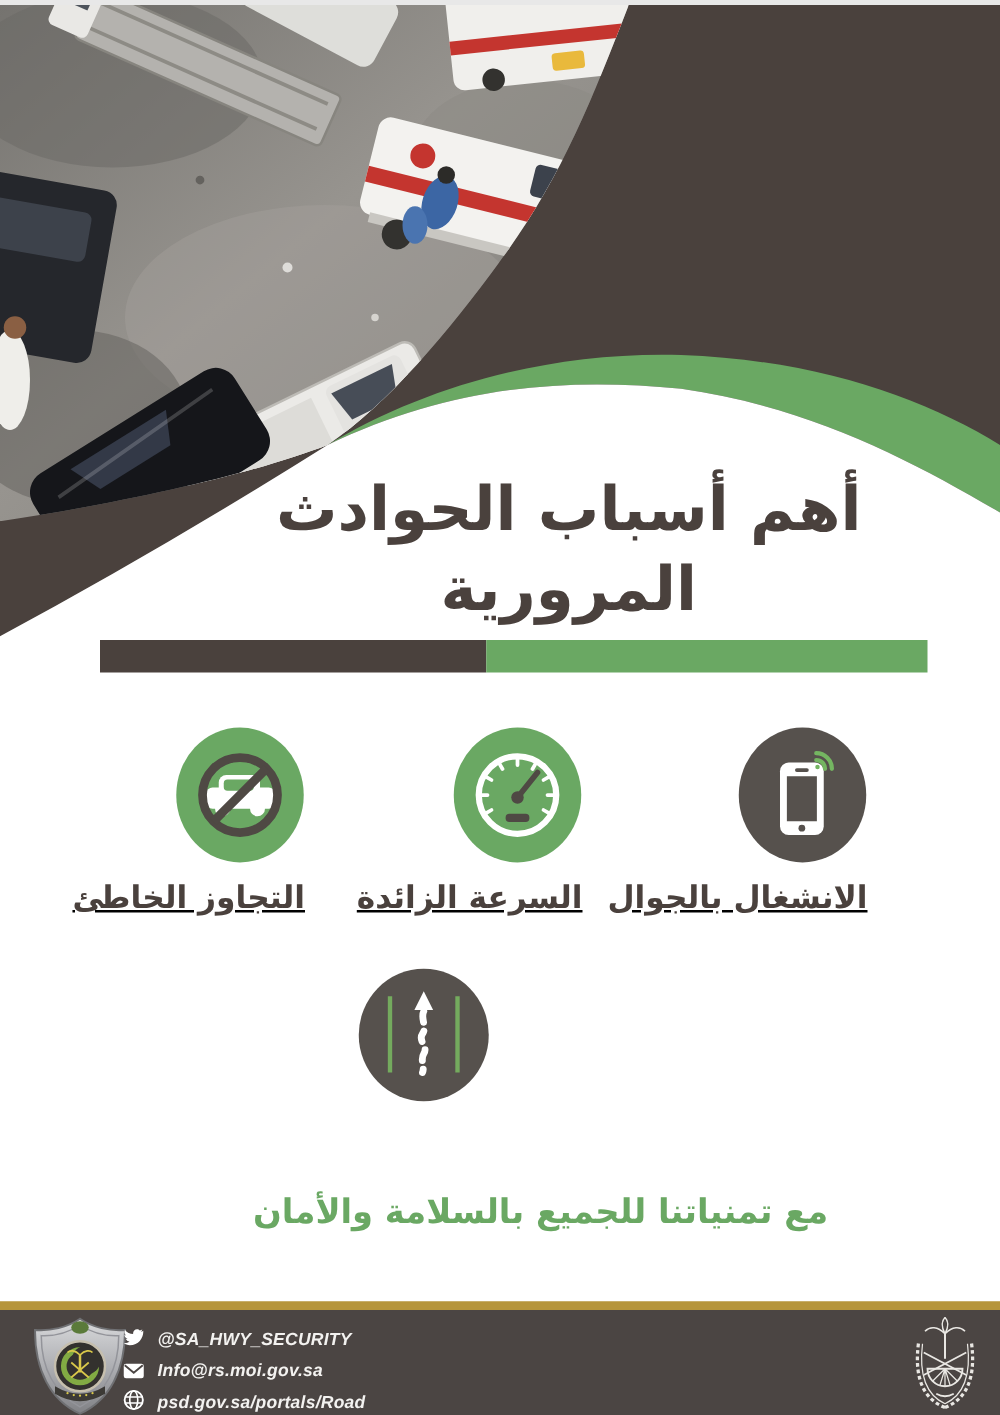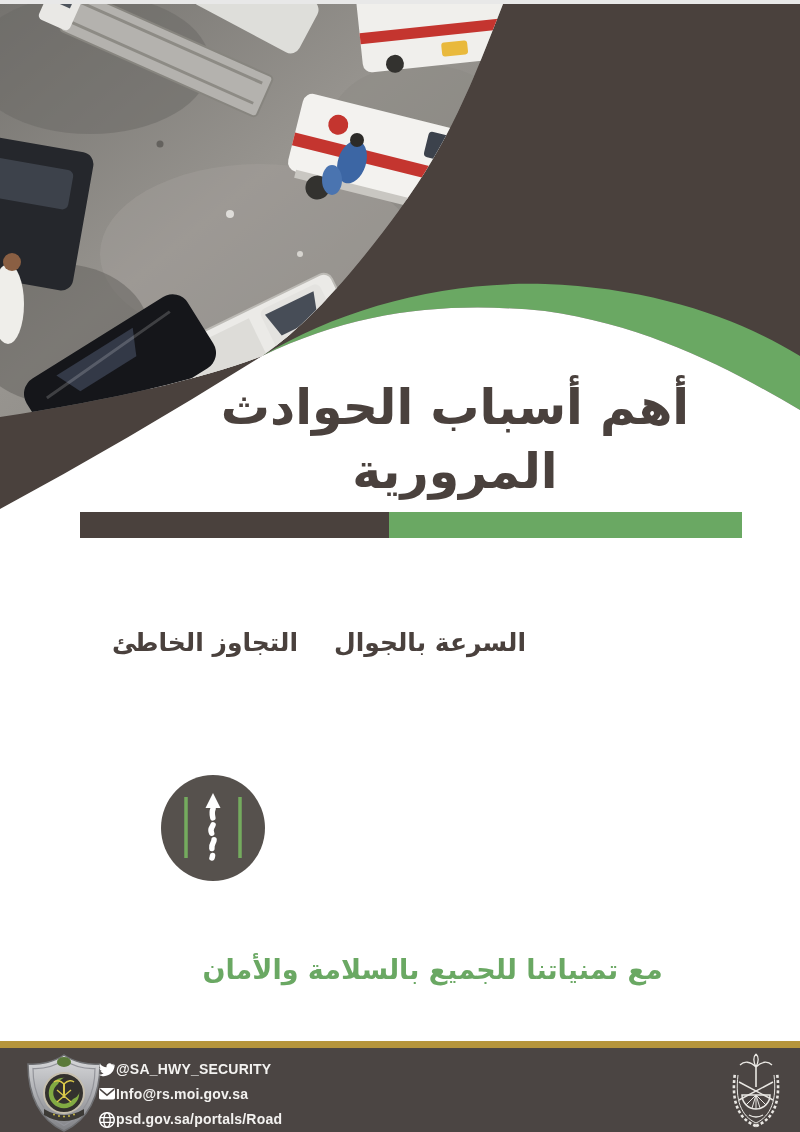--- a/index.html
+++ b/index.html
@@ -12,39 +12,39 @@
   .hero{position:absolute;top:0;left:0;}
   .title{
     position:absolute;top:372px;left:110px;right:0;
     text-align:center;direction:rtl;
     font-size:49px;font-weight:bold;color:var(--dark_brown,#4a413d);
     letter-spacing:0;line-height:1.3;
   }
   .divider{position:absolute;top:508px;left:80px;width:662px;height:26px;display:flex;}
   .divider .seg-dark{width:309px;background:var(--dark_brown,#4a413d);}
   .divider .seg-green{flex:1;background:var(--green,#6aa863);}
-  .cause{position:absolute;display:flex;flex-direction:row;align-items:center;}
+  .cause{position:absolute;display:flex;flex-direction:column;align-items:flex-end;text-decoration:underline;}
   .cause .label{
     margin-top:12px;direction:rtl;text-align:center;white-space:nowrap;
     font-size:25px;font-weight:bold;color:var(--dark_brown,#4a413d);
   }
   .wish{
     position:absolute;top:950px;left:65px;right:0;text-align:center;direction:rtl;
     font-size:27px;font-weight:bold;color:var(--green,#6aa863);
   }
   .hashtag{
     position:absolute;top:992px;left:60px;right:0;text-align:center;direction:rtl;
     font-size:25px;font-weight:bold;color:var(--dark_brown,#4a413d);
   }
   .footer-goldline{position:absolute;top:1037px;left:0;width:800px;height:7px;background:var(--gold,#b6953b);}
   .footer{position:absolute;top:1044px;left:0;width:800px;height:88px;background:var(--footer_bg,#4b4543);}
   .badge{position:absolute;left:22px;top:1048px;}
   .emblem{position:absolute;left:726px;top:1049px;}
   .contacts{position:absolute;left:98px;top:1057px;display:flex;flex-direction:column;gap:7px;}
-  .contact-row{display:flex;align-items:flex-start;height:18px;}
+  .contact-row{display:flex;align-items:flex-end;gap:10px;height:18px;font-style:italic;}
   .contact-row .txt{
     font-family:"Liberation Sans","DejaVu Sans",sans-serif;
     font-size:14px;font-weight:bold;color:#f3f2f0;letter-spacing:.2px;white-space:nowrap;
   }
 </style>
 </head>
 <body>
 
 <div class="poster">
 
@@ -175,23 +175,38 @@
         <line x1="72.8" y1="67" x2="77.1" y2="69.5"></line>
         <line x1="31.2" y1="67" x2="26.9" y2="69.5"></line>
         <line x1="28" y1="55" x2="23" y2="55"></line>
         <line x1="31.2" y1="43" x2="26.9" y2="40.5"></line>
         <line x1="40" y1="34.2" x2="37.5" y2="29.9"></line>
       </g>
       <line x1="52" y1="57" x2="68" y2="37" stroke="#4f4944" stroke-width="4.5" stroke-linecap="round"></line>
       <circle cx="52" cy="57" r="5" fill="#4f4944"></circle>
       <rect x="42.5" y="70" width="19" height="6.5" rx="3" fill="#4f4944"></rect>
     </svg>
-    <div class="label">السرعة بالجوال</div>
-  </div>
-
+    <div class="label">السرعة الزائدة</div>
+  </div>
+
+  <div class="cause" style="left:562px;top:577px;width:132px;">
+    <svg width="104" height="110" viewBox="0 0 104 110">
+      <ellipse cx="52" cy="55" rx="51" ry="54" fill="#56514d"></ellipse>
+      <rect x="34" y="29" width="35" height="58" rx="7" fill="#ffffff"></rect>
+      <rect x="39.5" y="40" width="24" height="36" fill="#56514d"></rect>
+      <rect x="46" y="33.5" width="11" height="3" rx="1.5" fill="#56514d"></rect>
+      <circle cx="51.5" cy="81.5" r="2.7" fill="#56514d"></circle>
+      <g stroke="#74b561" stroke-width="3.4" stroke-linecap="round" fill="none">
+        <path d="M63,27 A7,7 0 0 1 70,34"></path>
+        <path d="M63,21.5 A12.5,12.5 0 0 1 75.5,34"></path>
+      </g>
+      <circle cx="64" cy="32.5" r="1.8" fill="#74b561"></circle>
+    </svg>
+    <div class="label">الانشغال بالجوال</div>
+  </div>
 
   <div class="cause" style="left:160px;top:770px;width:232px;">
     <svg width="106" height="108" viewBox="0 0 106 108">
       <ellipse cx="53" cy="54" rx="52" ry="53" fill="#56514d"></ellipse>
       <line x1="26" y1="23" x2="26" y2="84" stroke="#74ab5e" stroke-width="3.5"></line>
       <line x1="80" y1="23" x2="80" y2="84" stroke="#74ab5e" stroke-width="3.5"></line>
       <path d="M53,35 C50,41 56,47 52,53 C48,59 57,63 53,69 C50,74 54,79 52,84" fill="none" stroke="#ffffff" stroke-width="5.5" stroke-linecap="round" stroke-dasharray="9 7"></path>
       <polygon points="45.5,34 60.5,34 53,19" fill="#ffffff"></polygon>
     </svg>
   </div>

